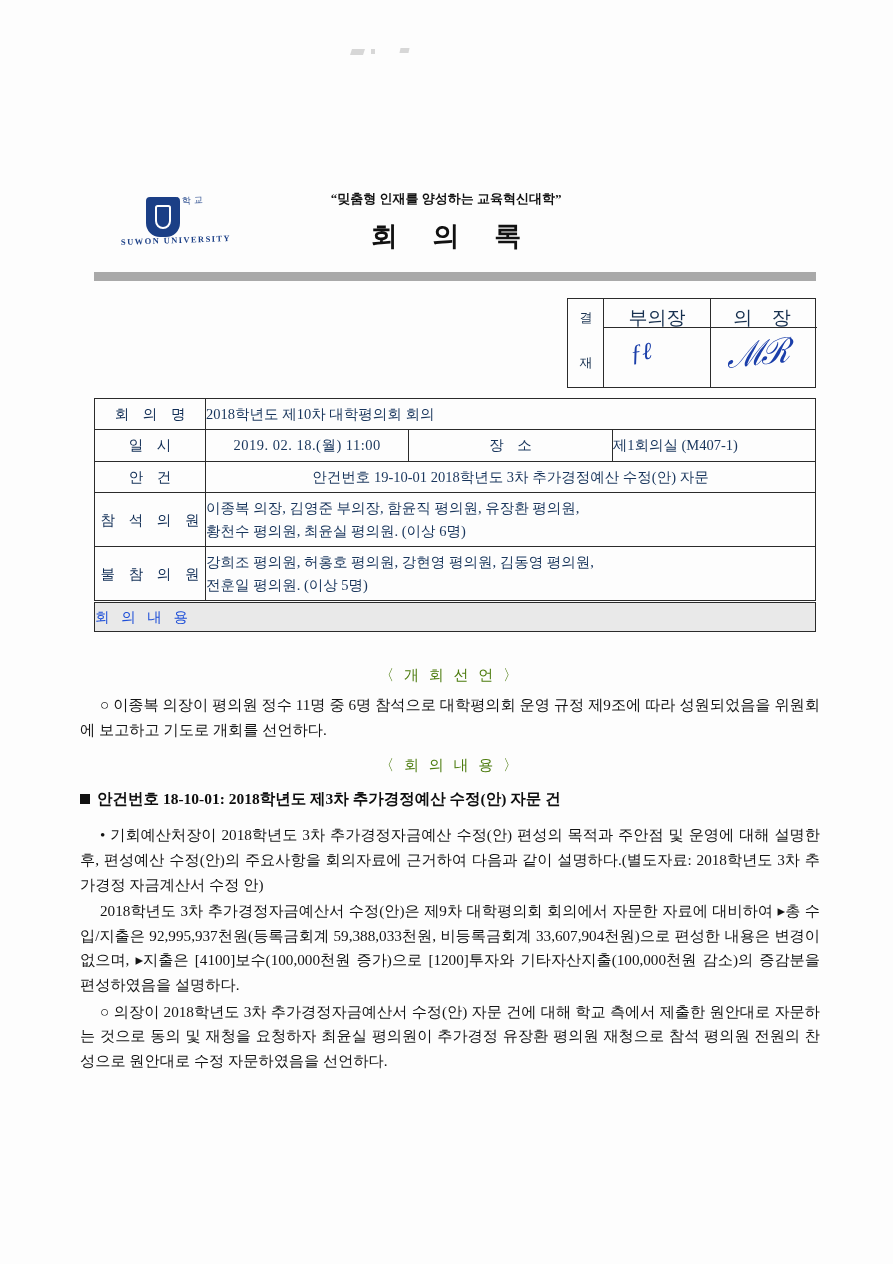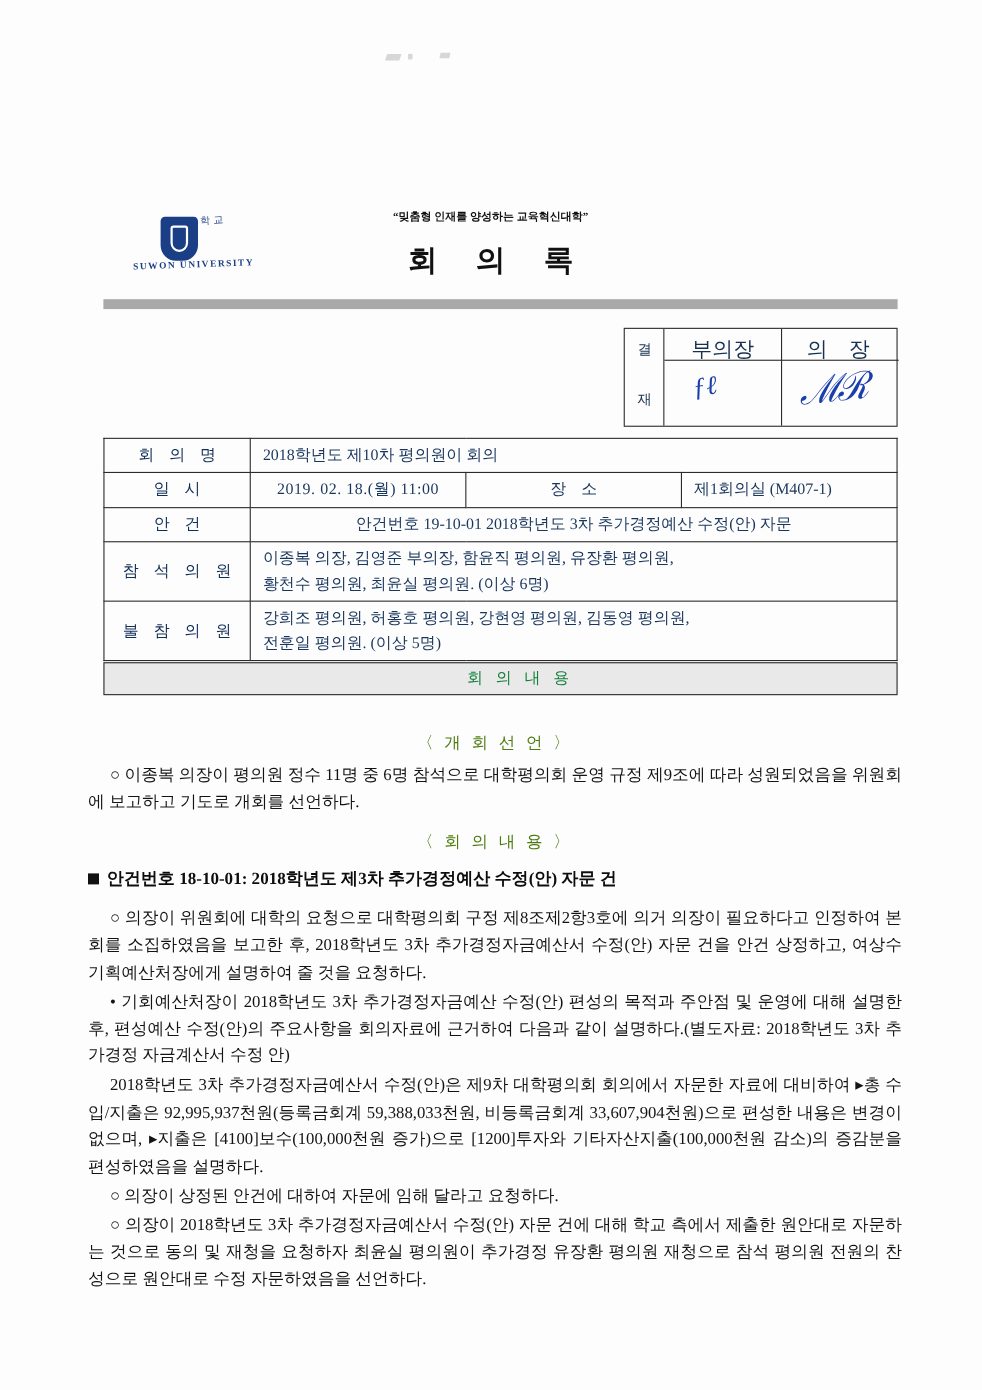--- a/index.html
+++ b/index.html
@@ -84,21 +84,21 @@
     letter-spacing: 1.4px;
     font-weight: bold;
     transform: rotate(-2deg);
   }
 
   .slogan {
     position: absolute;
     left: 246px; top: 10px;
     width: 400px;
     text-align: center;
-    font-size: 10px;
+    font-size: 13px;
     font-weight: bold;
     color: #111;
     font-family: "Liberation Serif", serif;
   }
   .doc-title {
     position: absolute;
     left: 246px; top: 38px;
     width: 400px;
     text-align: center;
     font-size: 27px;
@@ -230,21 +230,21 @@
     position: absolute;
     left: 94px; top: 398px;
     width: 722px;
     border-collapse: collapse;
     table-layout: fixed;
   }
   .info-table td {
     border: 1.2px solid #2b2b2b;
     font-size: 14.5px;
     color: #18355c;
-    padding: 4px 11px;
+    padding: 4px 0;
     vertical-align: middle;
     line-height: 1.55;
   }
   .info-table td.lbl {
     width: 110px;
     text-align: center;
     letter-spacing: 5px;
     text-indent: 5px;
     color: #102d55;
   }
@@ -263,26 +263,25 @@
   }
 
   
   .content-banner {
     position: absolute;
     left: 94px; top: 602px;
     width: 722px; height: 30px;
     border: 1.2px solid #2b2b2b;
     box-sizing: border-box;
     background: #e9e9e9;
-    text-align: center;
+    text-align: left;
     font-size: 14.5px;
-    color: #15803d;
+    color: #1d4ed8;
     letter-spacing: 4px;
     line-height: 28px;
-    padding-left: 36px;
   }
 
   
   .body-area {
     position: absolute;
     left: 80px; top: 652px;
     width: 740px;
   }
   .center-head {
     text-align: center;
@@ -347,21 +346,21 @@
     <div class="hd h1">부의장</div>
     <div class="hd h2">의 장</div>
     <div class="sig s1">ƒℓ</div>
     <div class="sig s2">ℳℛ</div>
   </div>
 
   <table class="info-table">
     <tbody>
       <tr>
         <td class="lbl">회 의 명</td>
-        <td colspan="3">2018학년도 제10차 평의원이 회의</td>
+        <td colspan="3">2018학년도 제10차 대학평의회 회의</td>
       </tr>
       <tr>
         <td class="lbl">일    시</td>
         <td class="val-date">2019. 02. 18.(월) 11:00</td>
         <td class="lbl-s">장   소</td>
         <td>제1회의실 (M407-1)</td>
       </tr>
       <tr>
         <td class="lbl">안    건</td>
         <td colspan="3" class="center">안건번호 19-10-01 2018학년도 3차 추가경정예산 수정(안) 자문</td>
@@ -385,20 +384,18 @@
 
     <div class="center-head">〈 개 회 선 언 〉</div>
     <p class="para indent">○ 이종복 의장이 평의원 정수 11명 중 6명 참석으로 대학평의회 운영 규정 제9조에 따라 성원되었음을 위원회에 보고하고 기도로 개회를 선언하다.</p>
 
     <div class="center-head">〈 회 의 내 용 〉</div>
 
     <div class="agenda-head">
       <span class="sq"></span><span>안건번호 18-10-01: 2018학년도 제3차 추가경정예산 수정(안) 자문 건</span>
     </div>
 
-    <p class="para indent">○ 의장이 위원회에 대학의 요청으로 대학평의회 구정 제8조제2항3호에 의거 의장이 필요하다고 인정하여 본 회를 소집하였음을 보고한 후, 2018학년도 3차 추가경정자금예산서 수정(안) 자문 건을 안건 상정하고, 여상수 기획예산처장에게 설명하여 줄 것을 요청하다.</p>
     <p class="para indent">• 기회예산처장이 2018학년도 3차 추가경정자금예산 수정(안) 편성의 목적과 주안점 및 운영에 대해 설명한 후, 편성예산 수정(안)의 주요사항을 회의자료에 근거하여 다음과 같이 설명하다.(별도자료: 2018학년도 3차 추가경정 자금계산서 수정 안)</p>
     <p class="para indent">2018학년도 3차 추가경정자금예산서 수정(안)은 제9차 대학평의회 회의에서 자문한 자료에 대비하여 ▸총 수입/지출은 92,995,937천원(등록금회계 59,388,033천원, 비등록금회계 33,607,904천원)으로 편성한 내용은 변경이 없으며, ▸지출은 [4100]보수(100,000천원 증가)으로 [1200]투자와 기타자산지출(100,000천원 감소)의 증감분을 편성하였음을 설명하다.</p>
-    <p class="para indent">○ 의장이 상정된 안건에 대하여 자문에 임해 달라고 요청하다.</p>
     <p class="para indent">○ 의장이 2018학년도 3차 추가경정자금예산서 수정(안) 자문 건에 대해 학교 측에서 제출한 원안대로 자문하는 것으로 동의 및 재청을 요청하자 최윤실 평의원이 추가경정 유장환 평의원 재청으로 참석 평의원 전원의 찬성으로 원안대로 수정 자문하였음을 선언하다.</p>
   </div>
 
 </div>
 
 </body></html>

